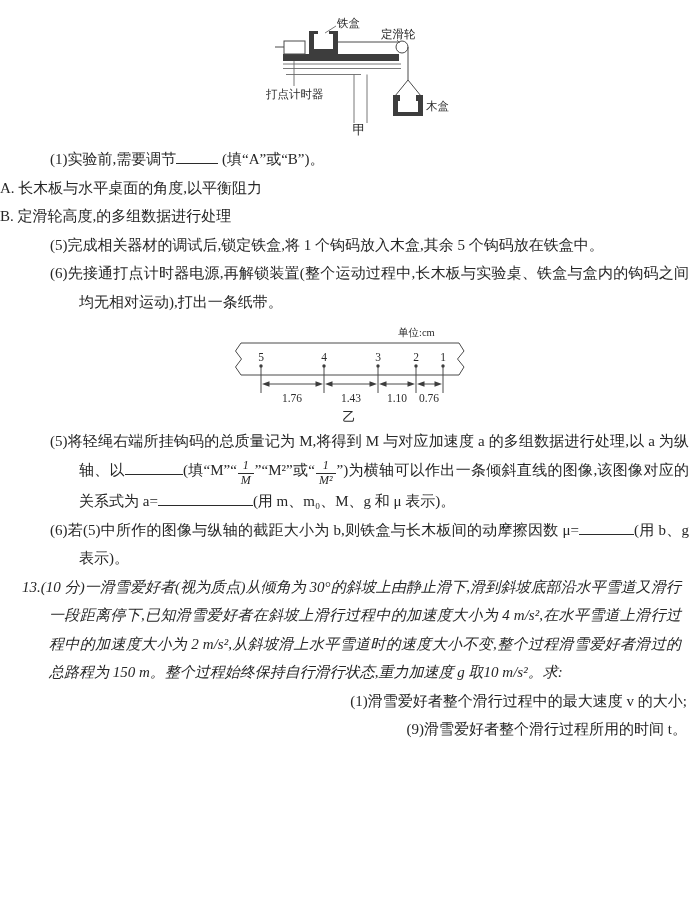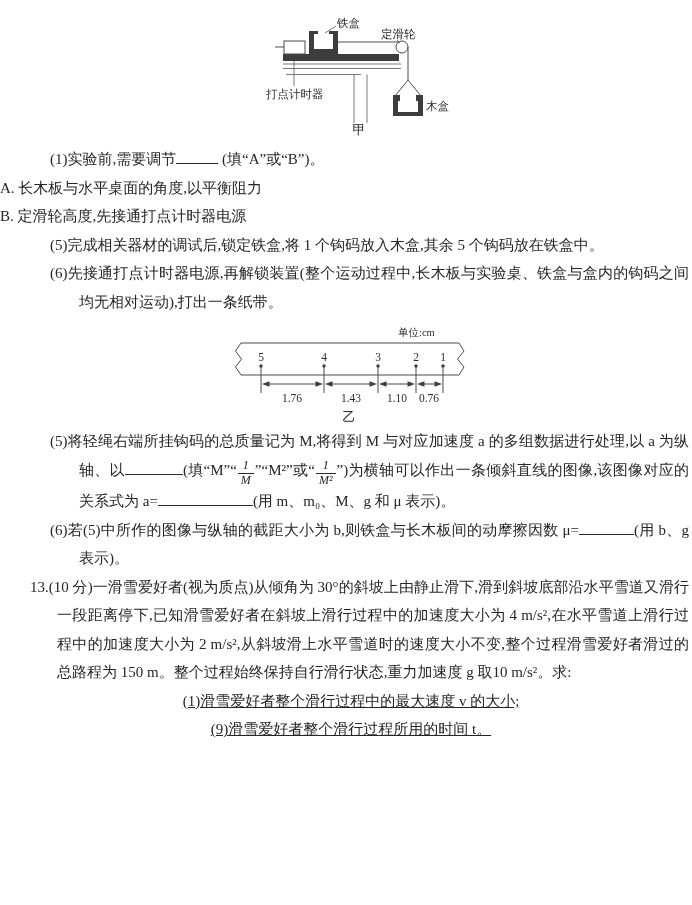--- a/index.html
+++ b/index.html
@@ -12,22 +12,22 @@
     font-size:15px;
     line-height:28.5px;
     overflow:hidden;
     box-sizing:border-box;
     padding-top:12px;
   }
   .fig-jia{width:230px;height:125px;margin:0 0 8px 248px;}
   .fig-yi{width:235px;height:102px;margin:5px 0 4px 231px;}
   .q{margin-left:50px;width:610px;padding-left:29px;text-indent:-29px;text-align:justify;}
   .opt{width:560px;text-align:left;}
-  .q13{margin-left:30px;width:632px;padding-left:27px;text-indent:-27px;text-align:justify;}
-  .part{margin-left:51px;width:600px;text-align:center;text-decoration:underline;}
+  .q13{margin-left:22px;width:632px;padding-left:27px;text-indent:-27px;text-align:justify;font-style:italic;}
+  .part{margin-left:87px;width:600px;text-align:right;}
   .blank{display:inline-block;border-bottom:1.3px solid #2b2b2b;height:13px;vertical-align:baseline;}
   .w40{width:42px}.w52{width:52px}.w58{width:58px}.w95{width:95px}.w55{width:55px}
   .frac{display:inline-block;vertical-align:-9px;text-align:center;font-style:italic;
         font-size:12px;line-height:1.15;margin:0 1px;text-indent:0;}
   .frac .num{display:block;border-bottom:1px solid #2b2b2b;padding:0 3px;}
   .frac .den{display:block;padding:0 3px;}
   svg{display:block;}
   svg text{fill:#2a2a2a;font-family:"Liberation Serif","DejaVu Serif",serif;}
   .ln{stroke:#4a4a4a;stroke-width:1;fill:none;}
   .lnthin{stroke:#6a6a6a;stroke-width:0.9;fill:none;}
@@ -92,21 +92,21 @@
     </svg>
   </div>
 
   <div class="q">
     <span>(1)实验前,需要调节</span><span class="blank w40"></span><span> (填“A”或“B”)。</span>
   </div>
   <div class="opt">
     <span>A. 长木板与水平桌面的角度,以平衡阻力</span>
   </div>
   <div class="opt">
-    <span>B. 定滑轮高度,先接通打点计时器电源</span>
+    <span>B. 定滑轮高度,的多组数据进行处理</span>
   </div>
 
   <div class="q">
     <span>(5)完成相关器材的调试后,锁定铁盒,将 1 个钩码放入木盒,其余 5 个钩码放在铁盒中。</span>
   </div>
 
   <div class="q">
     <span>(6)先接通打点计时器电源,再解锁装置(整个运动过程中,长木板与实验桌、铁盒与盒内的钩码之间均无相对运动),打出一条纸带。</span>
   </div>
 

